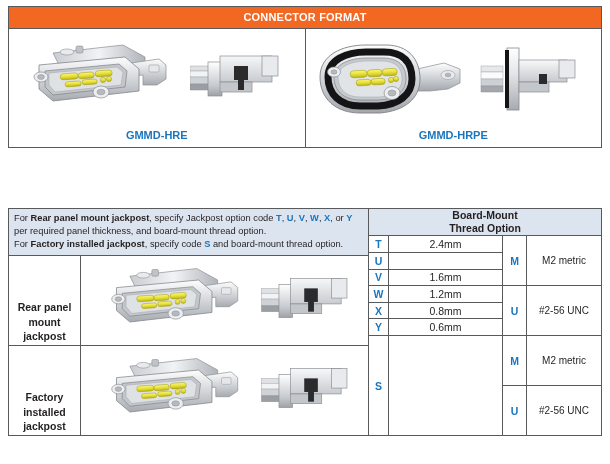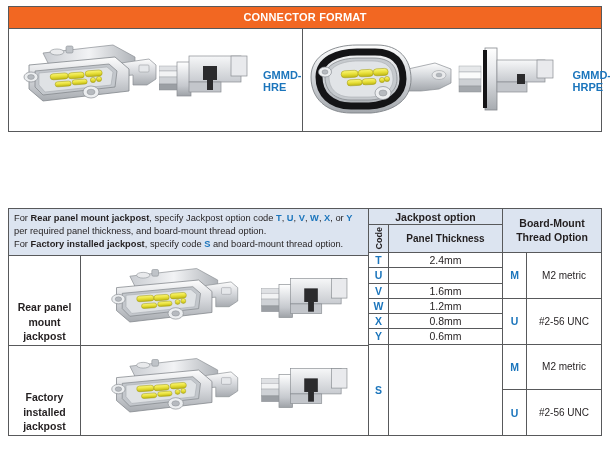--- a/index.html
+++ b/index.html
@@ -29,21 +29,21 @@
     border-bottom: 1.5px solid #58595b;
   }
 
   
   #connector-format { position: absolute; left: 8px; top: 6px; width: 594px; }
 
   .cf-body { display: flex; }
   .cf-col {
     flex: 1 1 0;
     display: flex;
-    flex-direction: row;
+    flex-direction: column;
     align-items: center;
     padding: 4px 0 6px;
   }
   .cf-col + .cf-col { border-left: 1.5px solid #58595b; }
 
   .cf-art {
     width: 100%;
     height: 92px;
     display: flex;
     align-items: center;
@@ -496,29 +496,20 @@
                 <rect x="48" y="36" width="6" height="10" fill="#2b2b2d"></rect>
               </svg>
             </span>
           </div>
         </div>
       </div>
 
       <div class="jp-right">
 
         <div class="jp-rhead">
-          <div class="jp-rhead-opt">
-            <div class="jp-rhead-opt-title">Jackpost option</div>
-            <div class="jp-rhead-opt-sub">
-              <div class="jp-code-head">
-                <span>Code</span>
-              </div>
-              <div class="jp-thick-head">Panel Thickness</div>
-            </div>
-          </div>
           <div class="jp-rhead-thread">
             <div>
               <div>Board-Mount</div>
               <div>Thread Option</div>
             </div>
           </div>
         </div>
 
         <div class="jp-rbody">
           <div class="jp-optcol">

